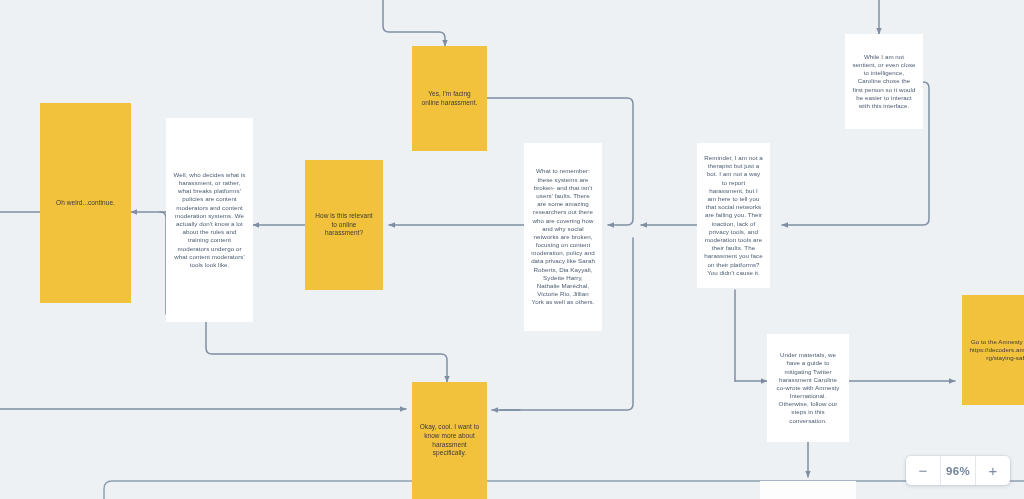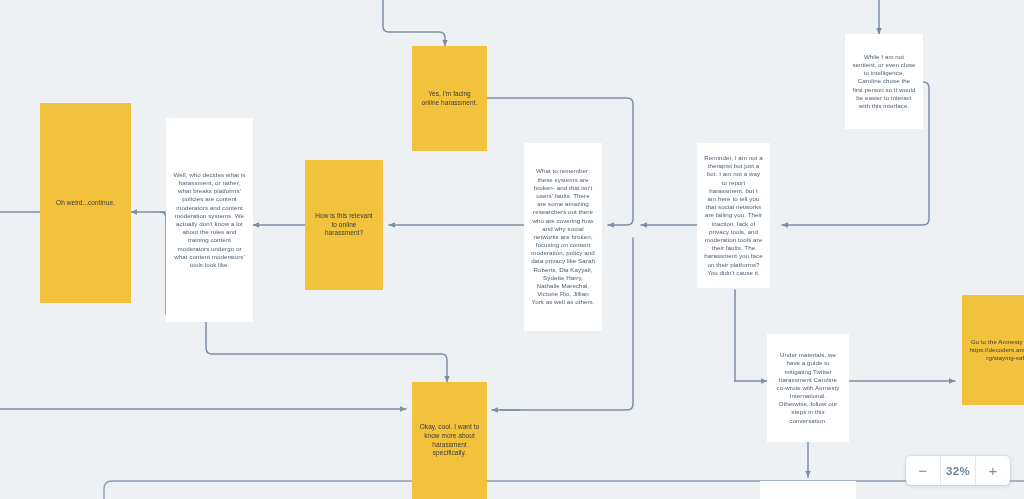--- a/index.html
+++ b/index.html
@@ -204,20 +204,20 @@
 
   <div id="bottom-card">
     <span></span>
   </div>
 
   <div id="zoom-control">
     <div>
       <span class="zoom-sym">−</span>
     </div>
     <div class="sep"></div>
-    <div id="zoom-level">32%</div>
+    <div id="zoom-level">96%</div>
     <div class="sep"></div>
     <div>
       <span class="zoom-sym">+</span>
     </div>
   </div>
 
 </div>
 
 </body></html>

